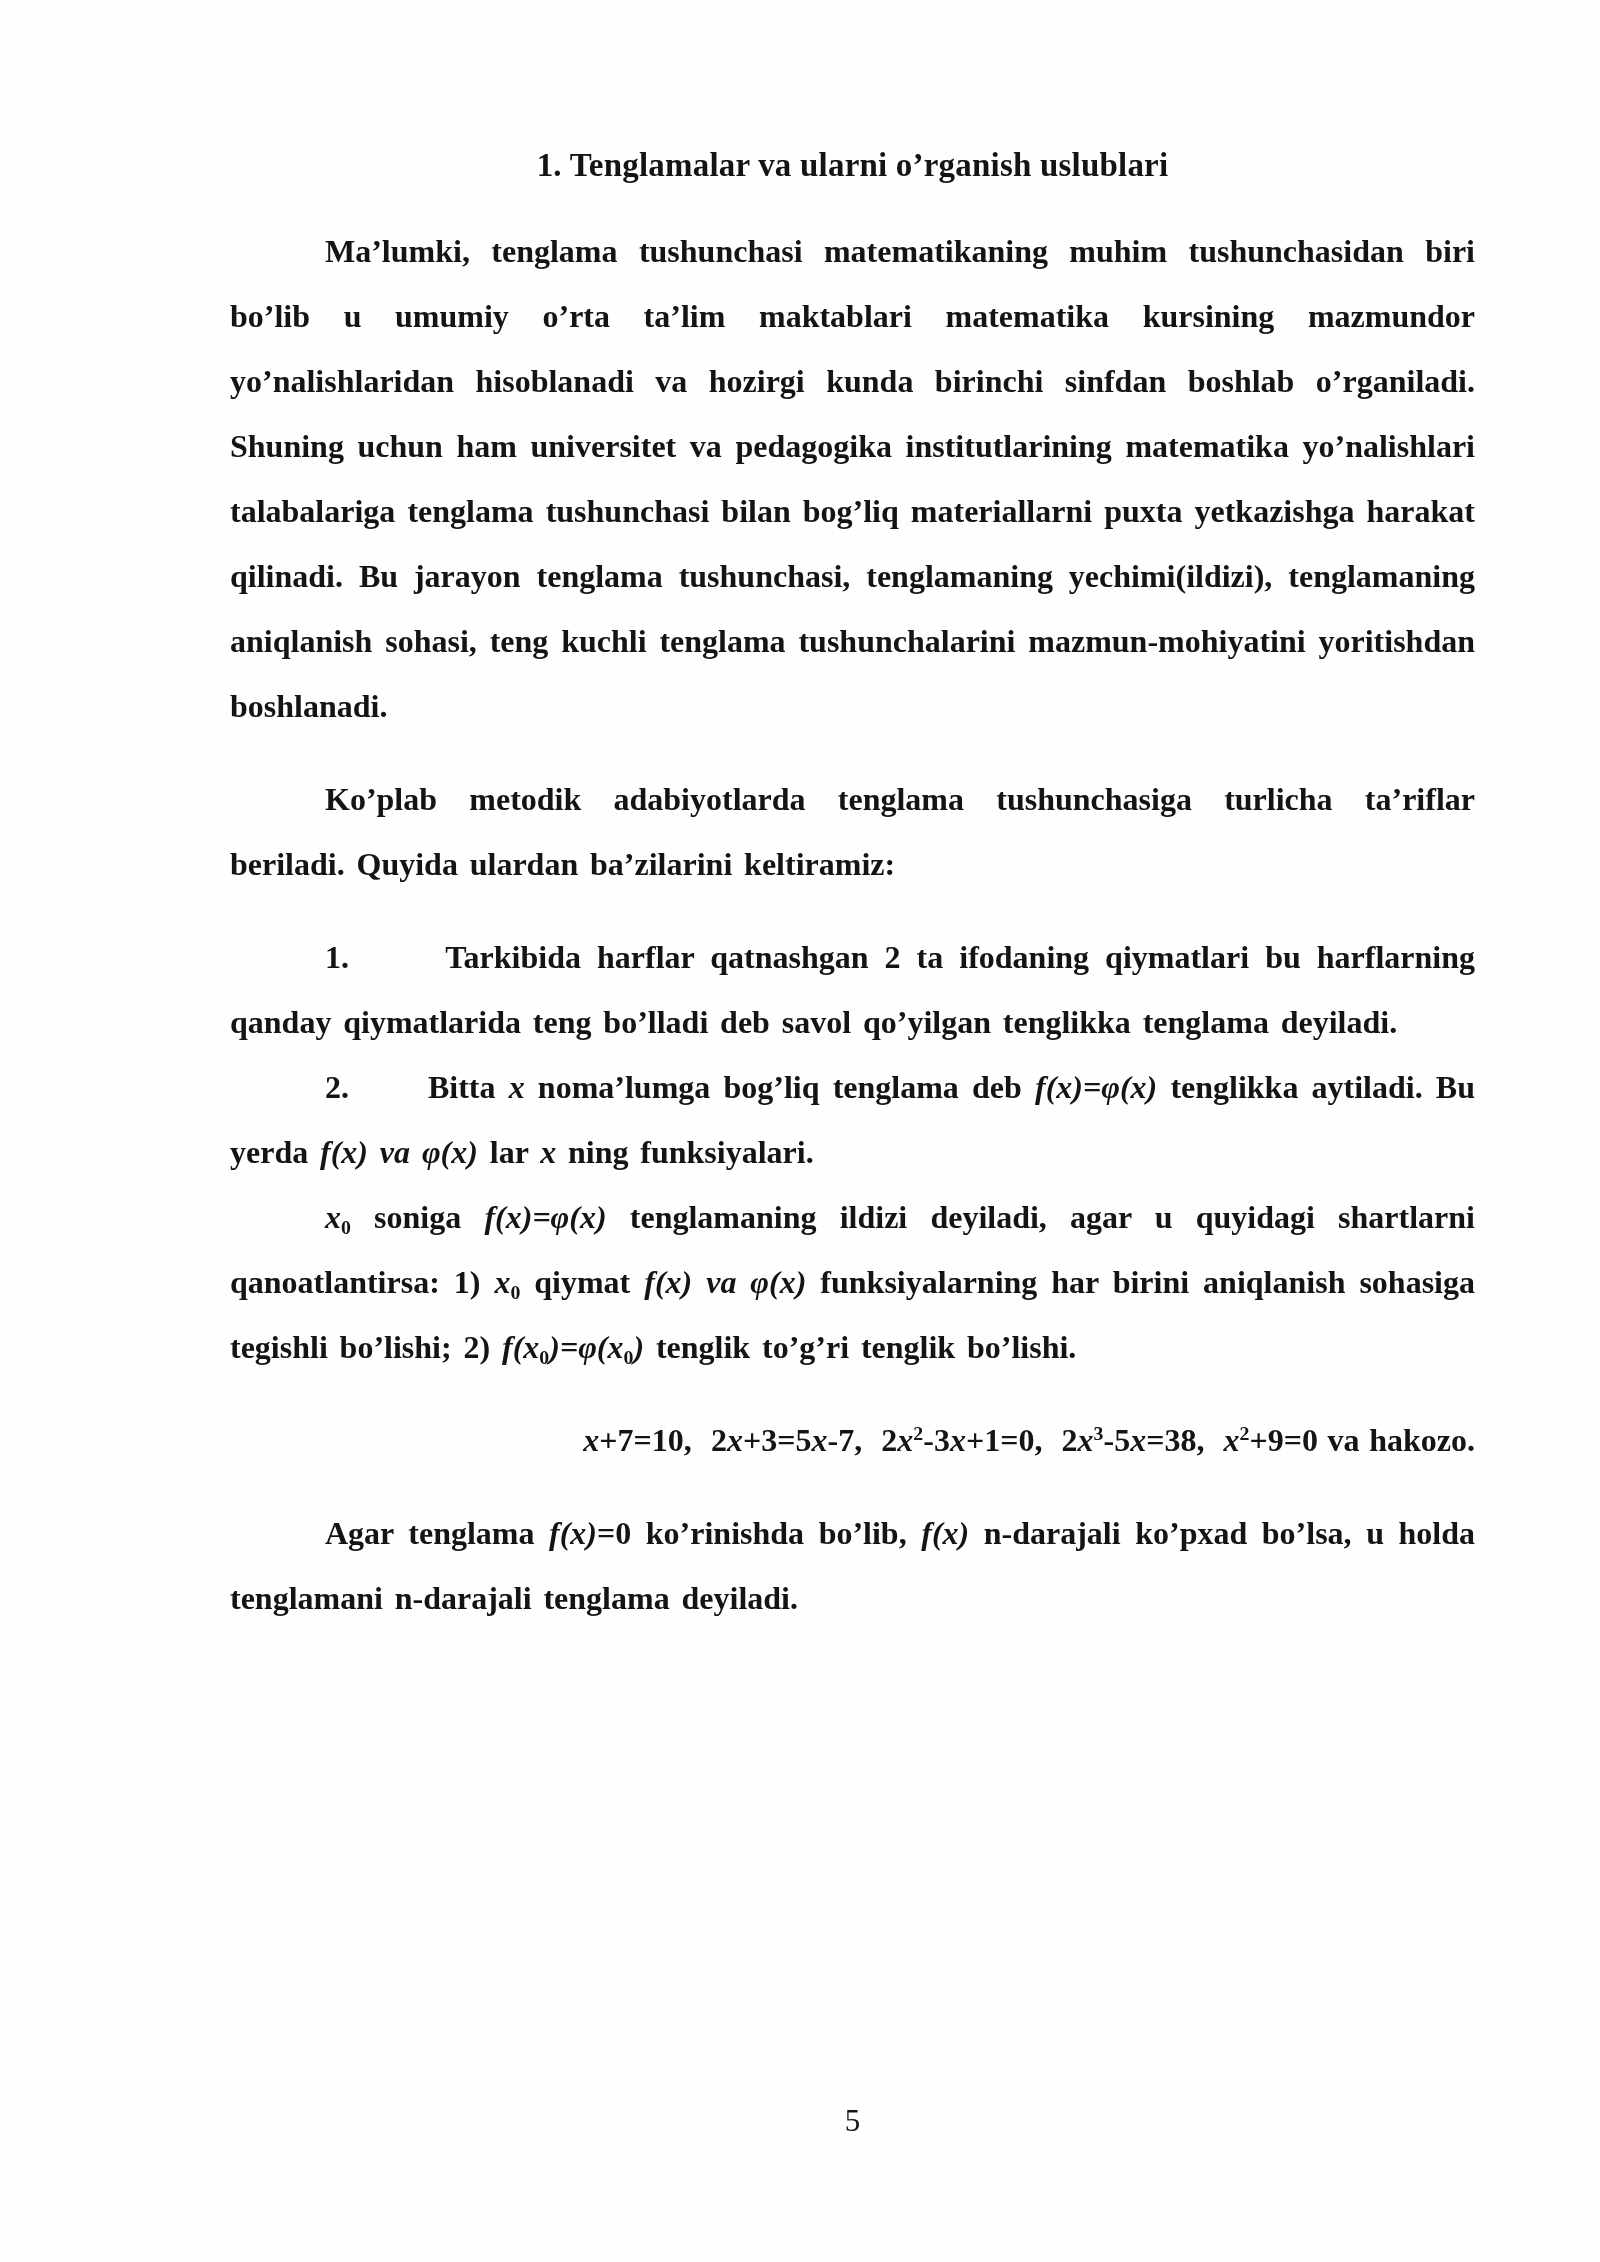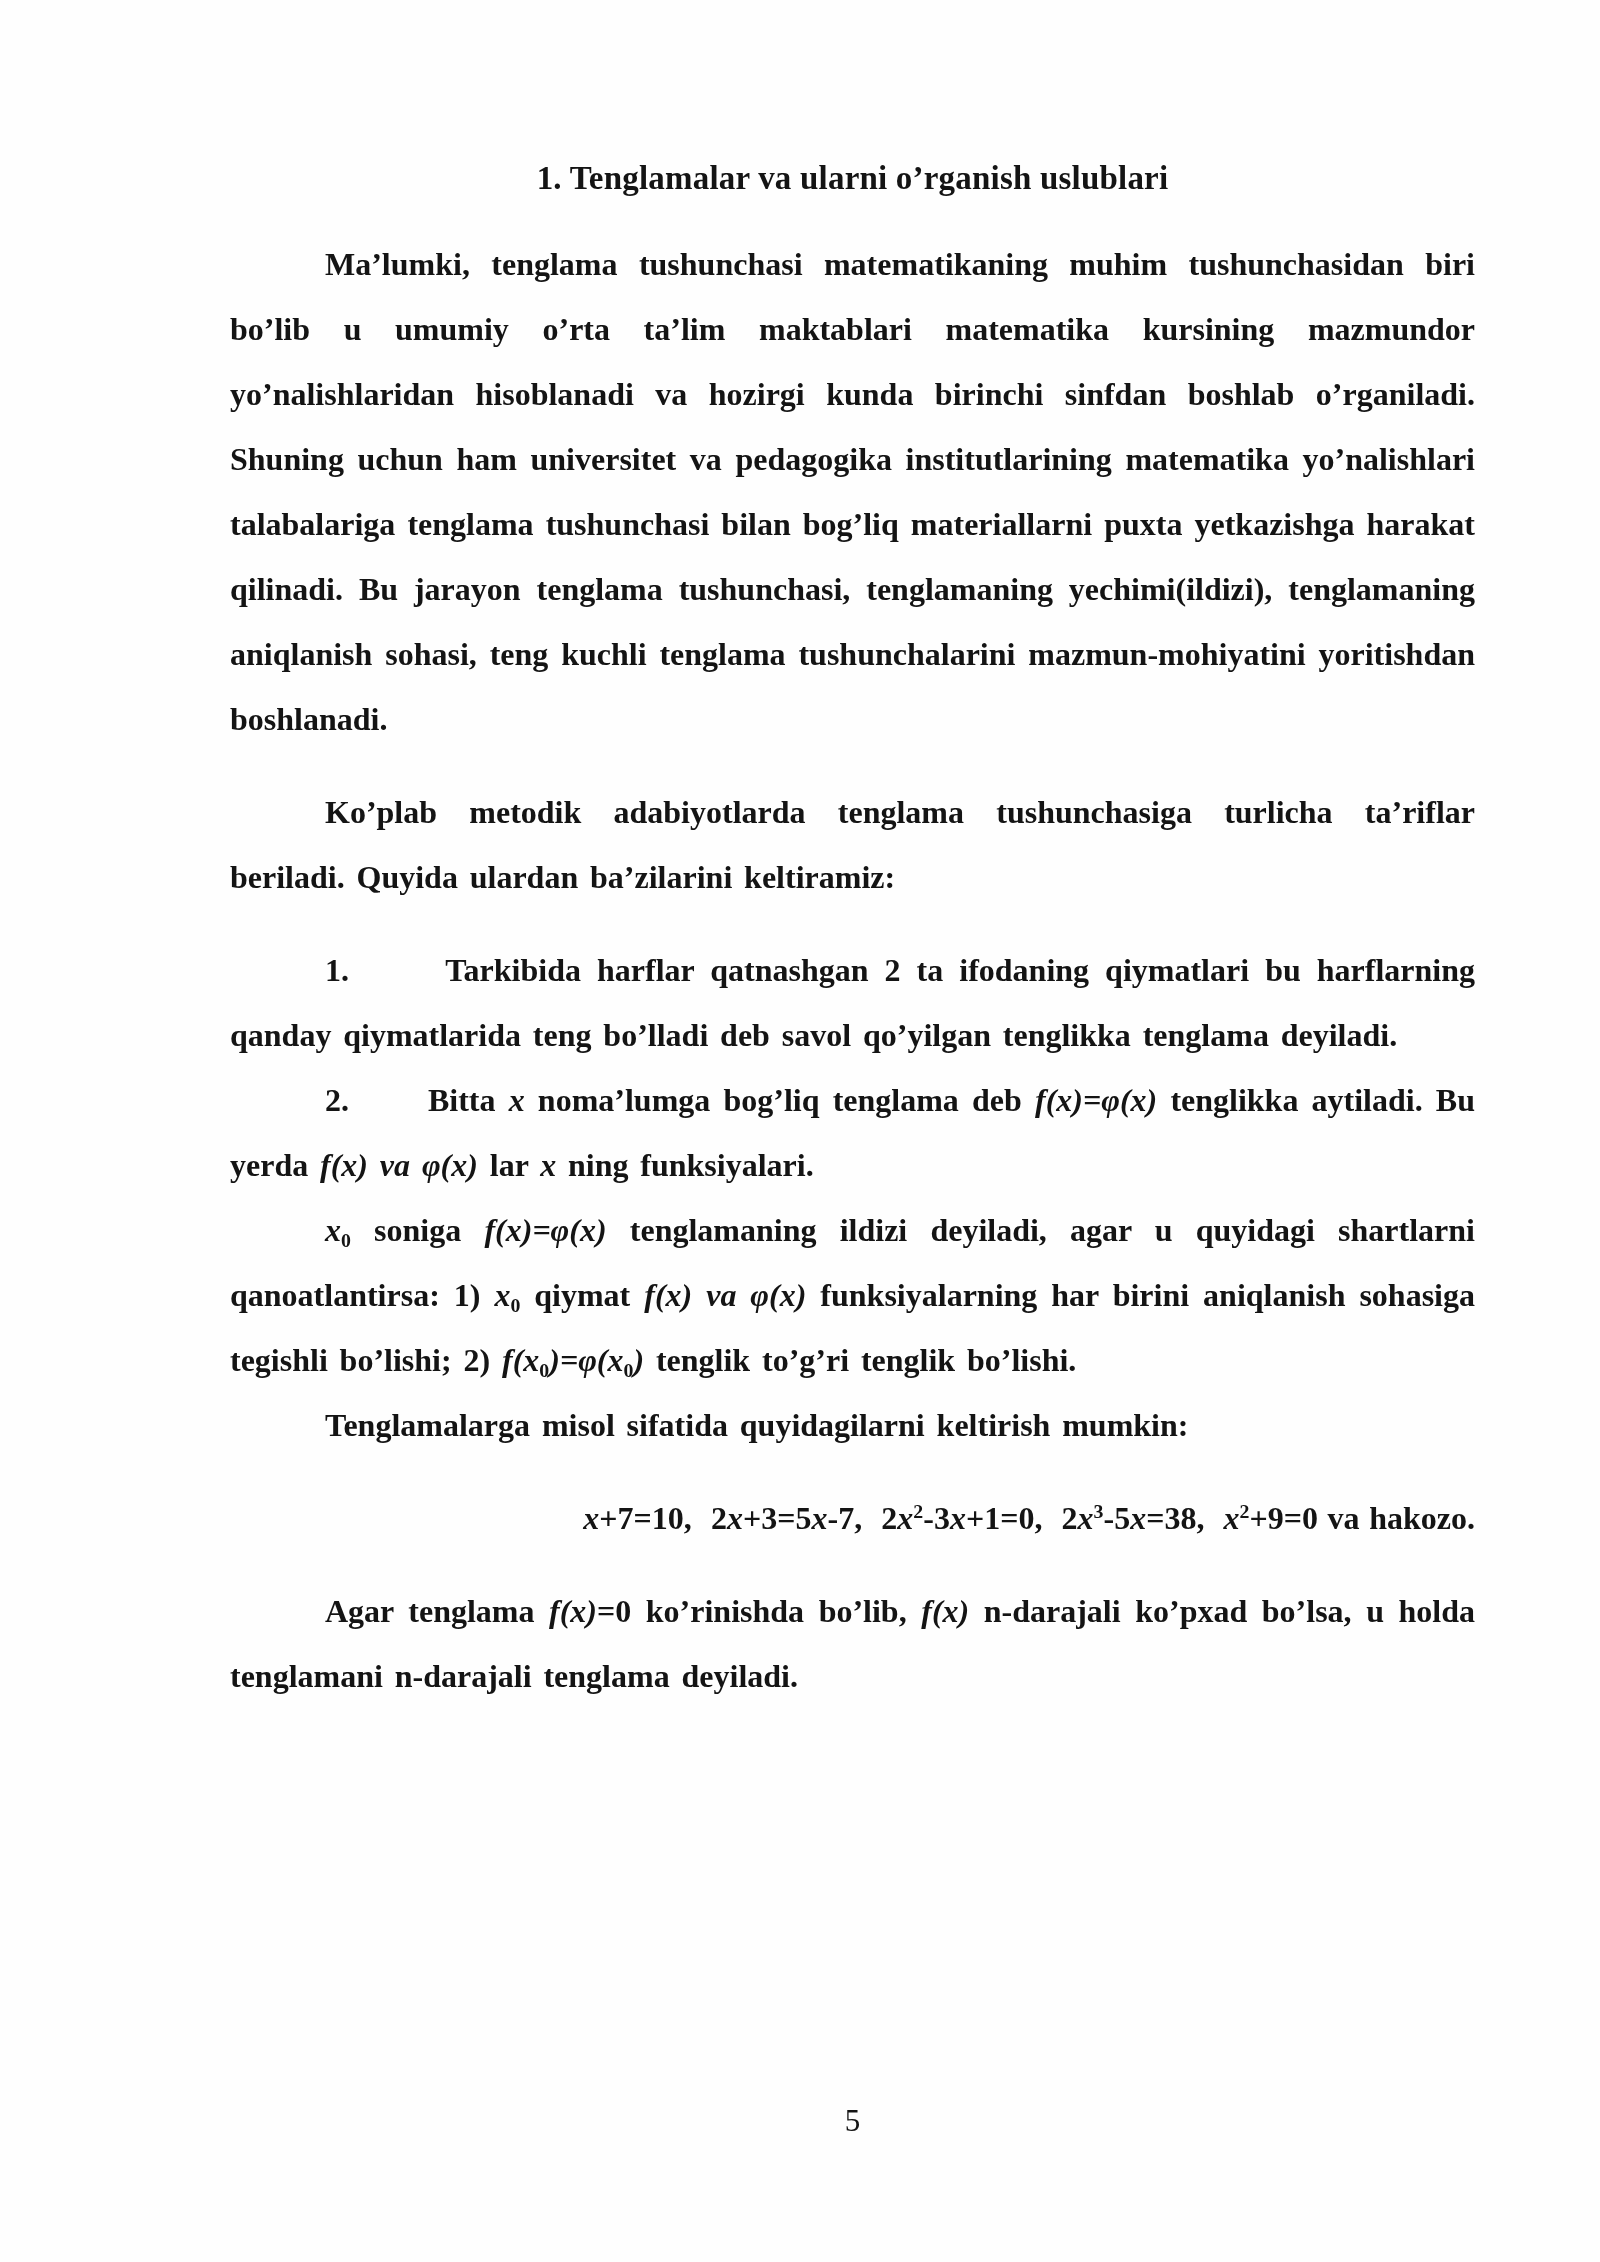--- a/index.html
+++ b/index.html
@@ -12,21 +12,21 @@
     width: 1600px;
     height: 2262px;
     background: #fefefe;
     overflow: hidden;
     font-family: "Liberation Serif", "DejaVu Serif", serif;
     color: #141414;
   }
   .content {
     position: absolute;
     left: 230px;
-    top: 146px;
+    top: 133px;
     width: 1245px;
   }
   .title {
     margin: 0;
     font-size: 33px;
     line-height: 65px;
     font-weight: bold;
     text-align: center;
     letter-spacing: 0.2px;
   }
@@ -68,19 +68,18 @@
 
 <div class="page">
   <div class="content">
     <h1 class="title">1. Tenglamalar va ularni o’rganish uslublari</h1>
     <div>
         <p class="para indent first"><span>Ma’lumki, tenglama tushunchasi matematikaning muhim tushunchasidan biri bo’lib u umumiy o’rta ta’lim maktablari matematika kursining mazmundor yo’nalishlaridan hisoblanadi va hozirgi kunda birinchi sinfdan boshlab o’rganiladi. Shuning uchun ham universitet va pedagogika institutlarining matematika yo’nalishlari talabalariga tenglama tushunchasi bilan bog’liq materiallarni puxta yetkazishga harakat qilinadi. Bu jarayon tenglama tushunchasi, tenglamaning yechimi(ildizi), tenglamaning aniqlanish sohasi, teng kuchli tenglama tushunchalarini mazmun-mohiyatini yoritishdan boshlanadi.</span></p>
         <p class="para indent sp"><span>Ko’plab metodik adabiyotlarda tenglama tushunchasiga turlicha ta’riflar beriladi. Quyida ulardan ba’zilarini keltiramiz:</span></p>
         <p class="para indent sp"><span>1.&nbsp;&nbsp;&nbsp;&nbsp;&nbsp;&nbsp;Tarkibida harflar qatnashgan 2 ta ifodaning qiymatlari bu harflarning qanday qiymatlarida teng bo’lladi deb savol qo’yilgan tenglikka tenglama deyiladi.</span></p>
         <p class="para indent"><span>2.&nbsp;&nbsp;&nbsp;&nbsp;&nbsp;&nbsp;Bitta </span><span class="m">x</span><span> noma’lumga bog’liq tenglama deb </span><span class="m">f(x)=φ(x)</span><span> tenglikka aytiladi. Bu yerda </span><span class="m">f(x) va φ(x)</span><span> lar </span><span class="m">x</span><span> ning funksiyalari.</span></p>
         <p class="para indent"><span class="m">x</span><span class="sub">0</span><span> soniga </span><span class="m">f(x)=φ(x)</span><span> tenglamaning ildizi deyiladi, agar u quyidagi shartlarni qanoatlantirsa: 1) </span><span class="m">x</span><span class="sub">0</span><span> qiymat </span><span class="m">f(x) va φ(x)</span><span> funksiyalarning har birini aniqlanish sohasiga tegishli bo’lishi; 2) </span><span class="m">f(x</span><span class="sub">0</span><span class="m">)=φ(x</span><span class="sub">0</span><span class="m">)</span><span> tenglik to’g’ri tenglik bo’lishi.</span></p>
-        <p class="para indent"><span>Tenglamalarga misol sifatida quyidagilarni keltirish mumkin:</span></p>
         <p class="para math sp"><span class="m">x</span><span>+7=10,&nbsp; </span><span>2</span><span class="m">x</span><span>+3=5</span><span class="m">x</span><span>-7,&nbsp; </span><span>2</span><span class="m">x</span><span class="sup">2</span><span>-3</span><span class="m">x</span><span>+1=0,&nbsp; </span><span>2</span><span class="m">x</span><span class="sup">3</span><span>-5</span><span class="m">x</span><span>=38,&nbsp; </span><span class="m">x</span><span class="sup">2</span><span>+9=0</span><span> va hakozo.</span></p>
         <p class="para indent sp"><span>Agar tenglama </span><span class="m">f(x)</span><span>=0 ko’rinishda bo’lib, </span><span class="m">f(x)</span><span> n-darajali ko’pxad bo’lsa, u holda tenglamani n-darajali tenglama deyiladi.</span></p>
       </div>
   </div>
   <div class="pagenum">5</div>
 </div>
 
 </body></html>

